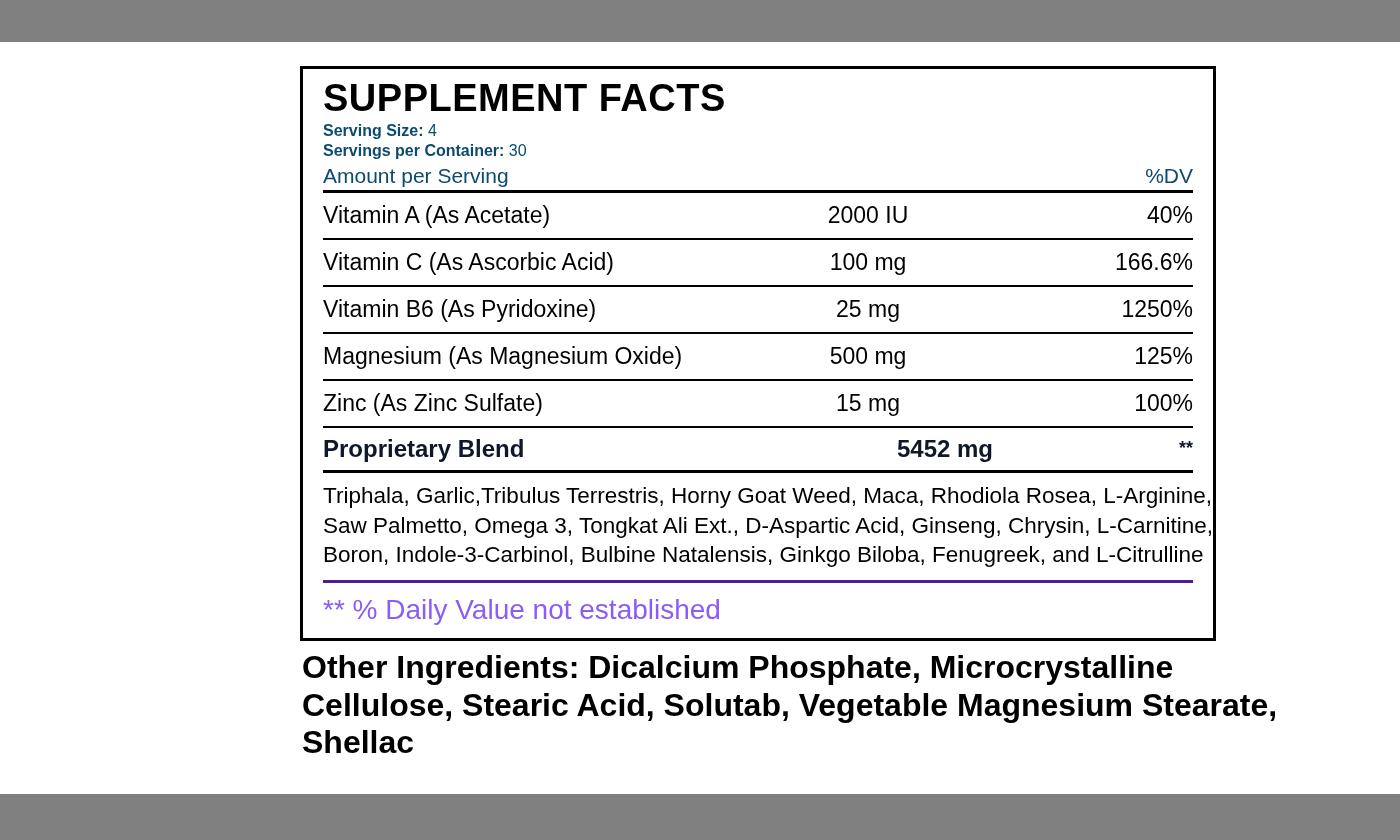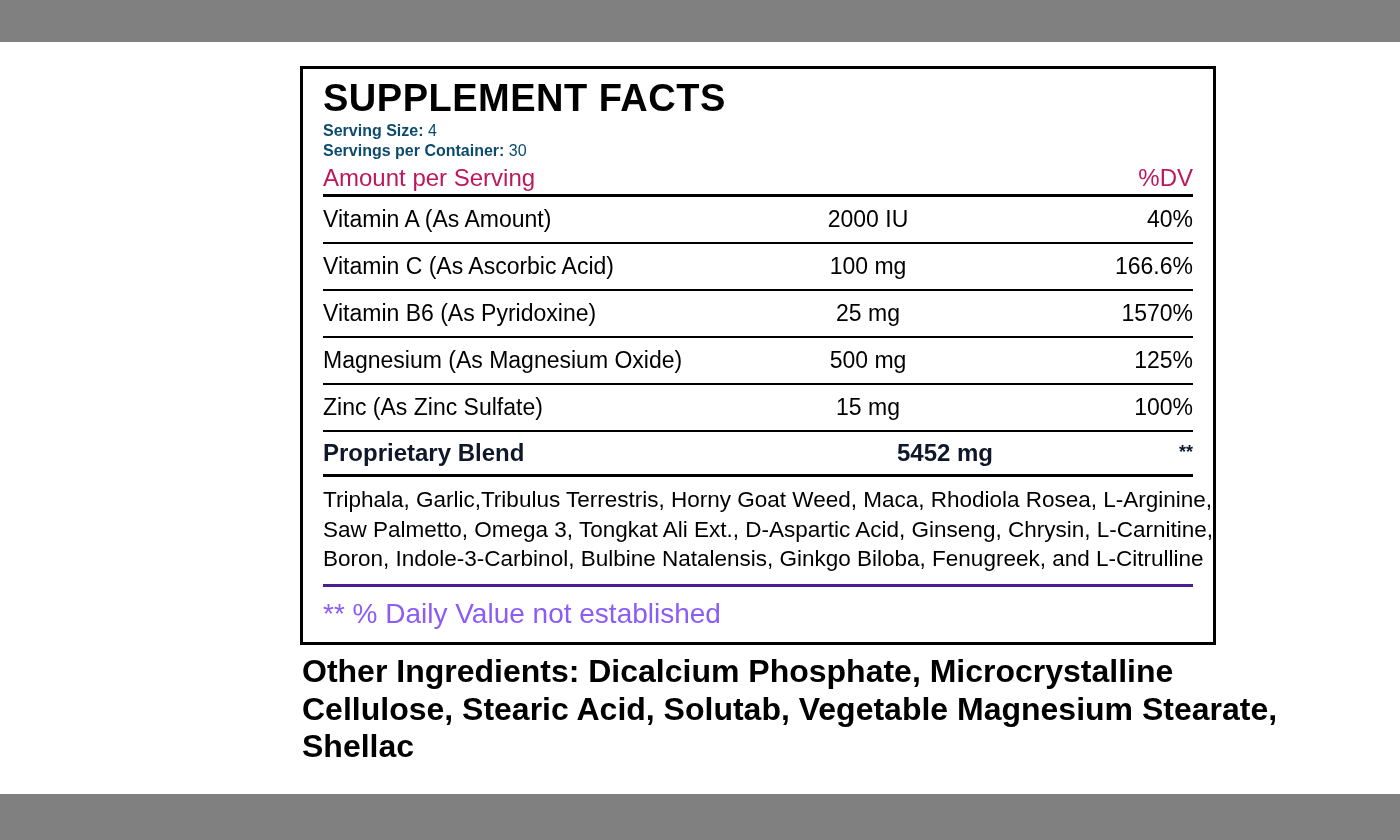--- a/index.html
+++ b/index.html
@@ -50,22 +50,22 @@
     font-size: 16px;
     line-height: 1.28;
     color: #0c4a6e;
     white-space: nowrap;
   }
   .sub-line b { font-weight: bold; }
   .amount-row {
     display: flex;
     justify-content: space-between;
     align-items: flex-end;
-    font-size: 24px;
-    color: #be185d;
+    font-size: 21px;
+    color: #0c4a6e;
     padding-bottom: 2px;
     border-bottom: 3px solid #000;
     margin-top: 2px;
   }
   .nutrient-row {
     display: flex;
     align-items: center;
     font-size: 23px;
     color: #000;
     border-bottom: 2px solid #000;
@@ -146,35 +146,35 @@
         <b>Servings per Container:</b>
         <span>30</span>
       </div>
 
       <div class="amount-row">
         <span>Amount per Serving</span>
         <span>%DV</span>
       </div>
 
       <div class="nutrient-row">
-        <span class="name">Vitamin A (As Amount)</span>
+        <span class="name">Vitamin A (As Acetate)</span>
         <span class="amt">2000 IU</span>
         <span class="dv">40%</span>
       </div>
 
       <div class="nutrient-row">
         <span class="name">Vitamin C (As Ascorbic Acid)</span>
         <span class="amt">100 mg</span>
         <span class="dv">166.6%</span>
       </div>
 
       <div class="nutrient-row">
         <span class="name">Vitamin B6 (As Pyridoxine)</span>
         <span class="amt">25 mg</span>
-        <span class="dv">1570%</span>
+        <span class="dv">1250%</span>
       </div>
 
       <div class="nutrient-row">
         <span class="name">Magnesium (As Magnesium Oxide)</span>
         <span class="amt">500 mg</span>
         <span class="dv">125%</span>
       </div>
 
       <div class="nutrient-row">
         <span class="name">Zinc (As Zinc Sulfate)</span>

